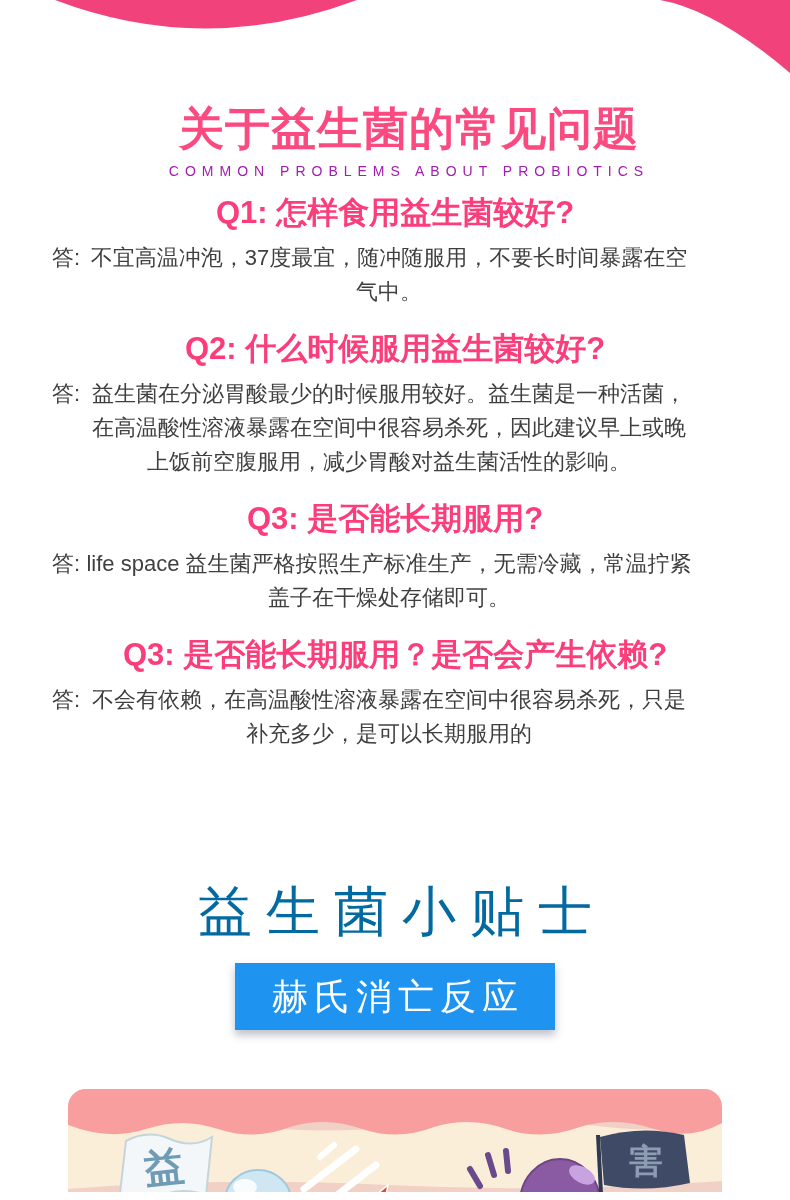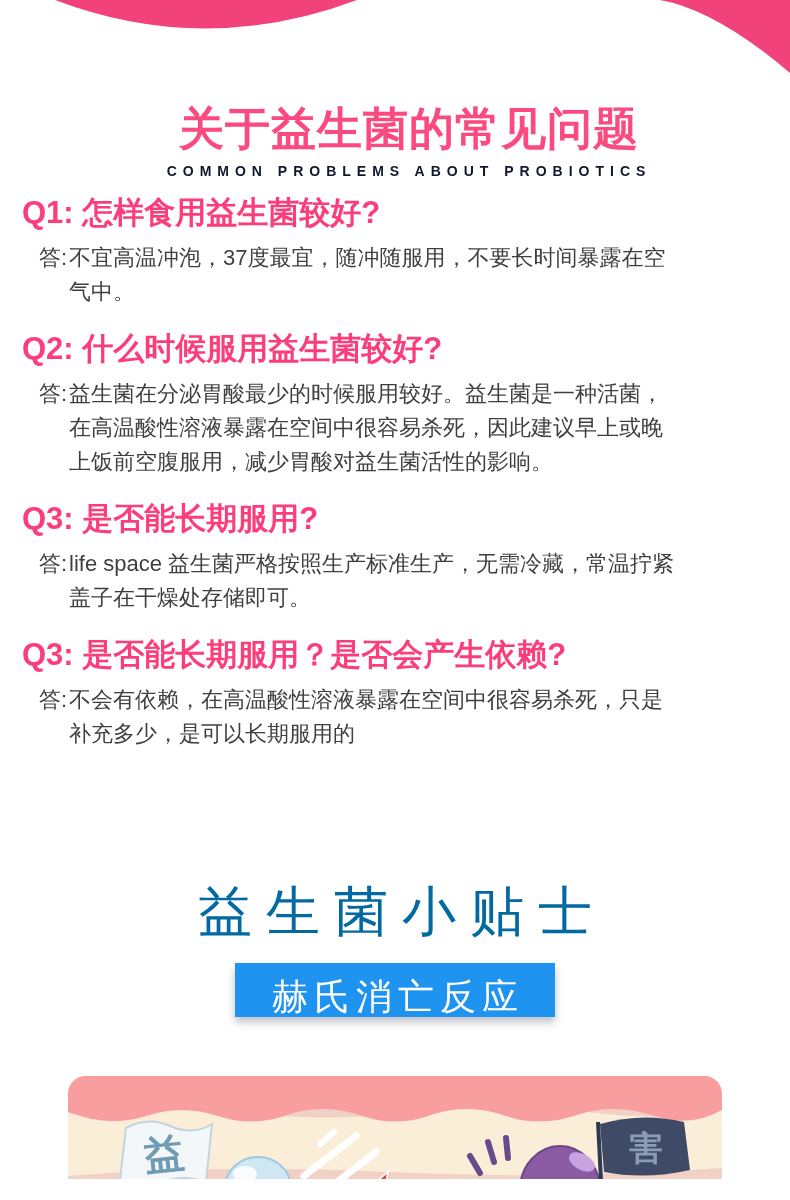--- a/index.html
+++ b/index.html
@@ -8,44 +8,44 @@
     position:relative; overflow:hidden; background:#ffffff;
     font-family:"Liberation Sans","DejaVu Sans",sans-serif;
   }
   .top-decor { position:absolute; top:0; left:0; width:790px; height:90px; pointer-events:none; }
 
   .header { margin-top:101px; text-align:center; position:relative;padding-left:28px; }
   .page-title {
     font-size:45px; font-weight:bold; color:#fb4a80; letter-spacing:1px; line-height:1.25;
   }
   .page-subtitle {
-    margin-top:6px; font-size:14px; font-weight:bold; color:#0f172a;
+    margin-top:6px; font-size:14px; font-weight:normal; color:#a21caf;
     letter-spacing:6px; text-transform:uppercase;
   }
 
-  .faq { padding:0 22px; margin-top:14px; }
+  .faq { padding:0 35px; margin-top:14px;text-align:center; }
   .faq-item { margin-top:20px; }
   .faq-item:first-child { margin-top:0; }
   .faq-question {
     font-size:31px; line-height:40px; font-weight:bold; color:#fb3d7b; margin-bottom:8px;
     white-space:nowrap;
   }
   .faq-answer {
     position:relative; margin-left:47px; max-width:614px;
     font-size:22px; line-height:34px; color:#3f3f3f;
   }
   .answer-label { position:absolute; left:-30px; top:0; }
 
   .tips { margin-top:128px; text-align:center; }
   .tips-title {
     font-size:54px; font-weight:400; color:#0369a1;
     letter-spacing:14px; padding-left:14px; line-height:1.2;
   }
   .tips-banner {
-    display:inline-block; margin-top:19px; width:320px; height:54px; line-height:67px;
+    display:inline-block; margin-top:19px; width:320px; height:67px; line-height:67px;
     background:#1f93f0; color:#ffffff; font-size:36px; letter-spacing:6px; padding-left:6px;
     box-shadow:0 5px 8px rgba(110,115,135,0.45);
   }
 
   .illustration {
     margin:59px auto 0; width:654px; height:103px;
     border-radius:18px 18px 0 0; overflow:hidden; position:relative;
   }
   .illustration svg { display:block; }
 </style>

